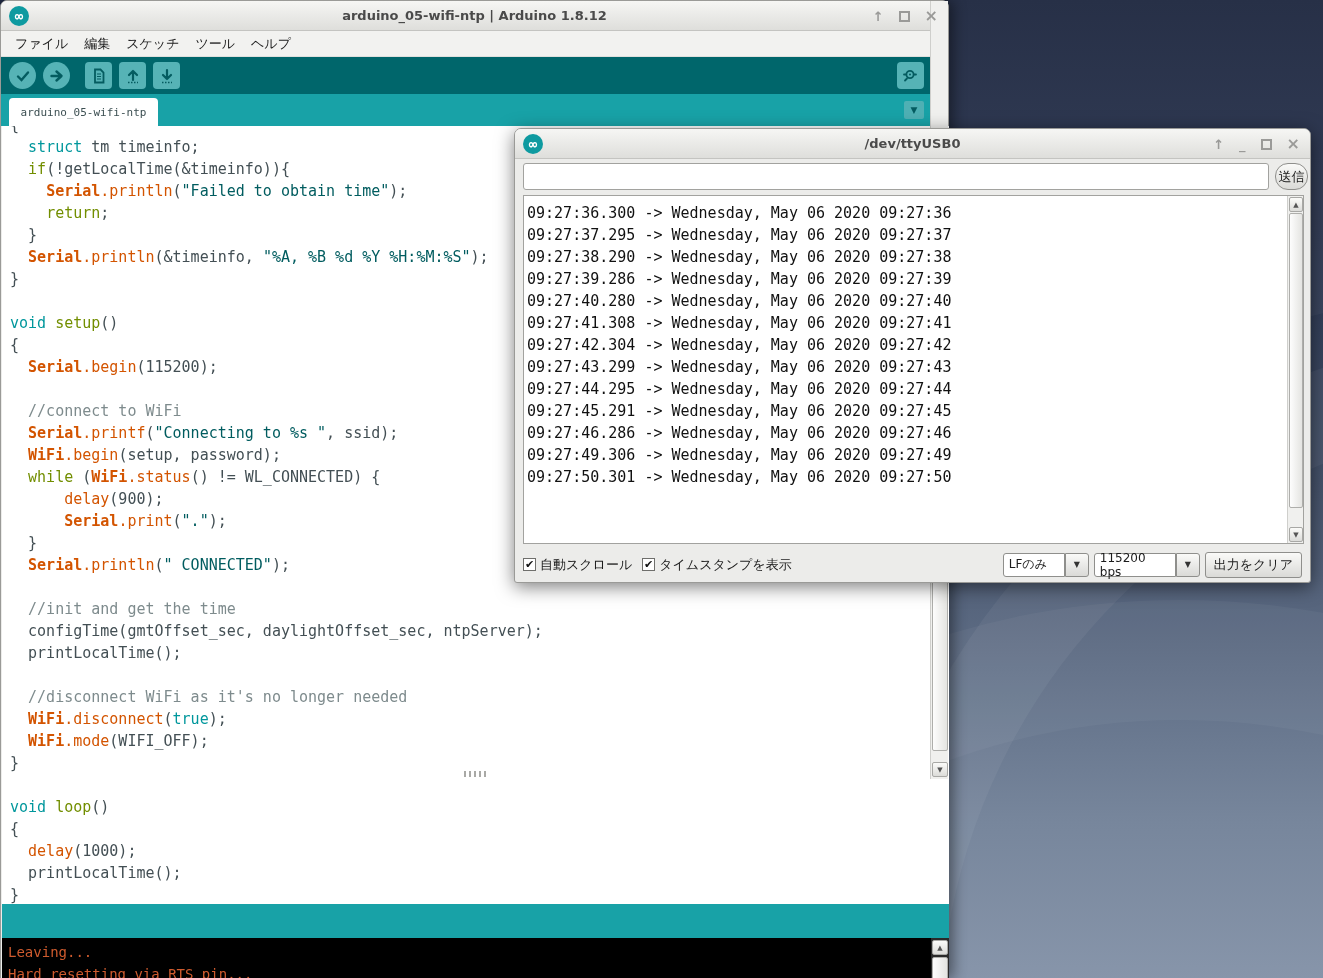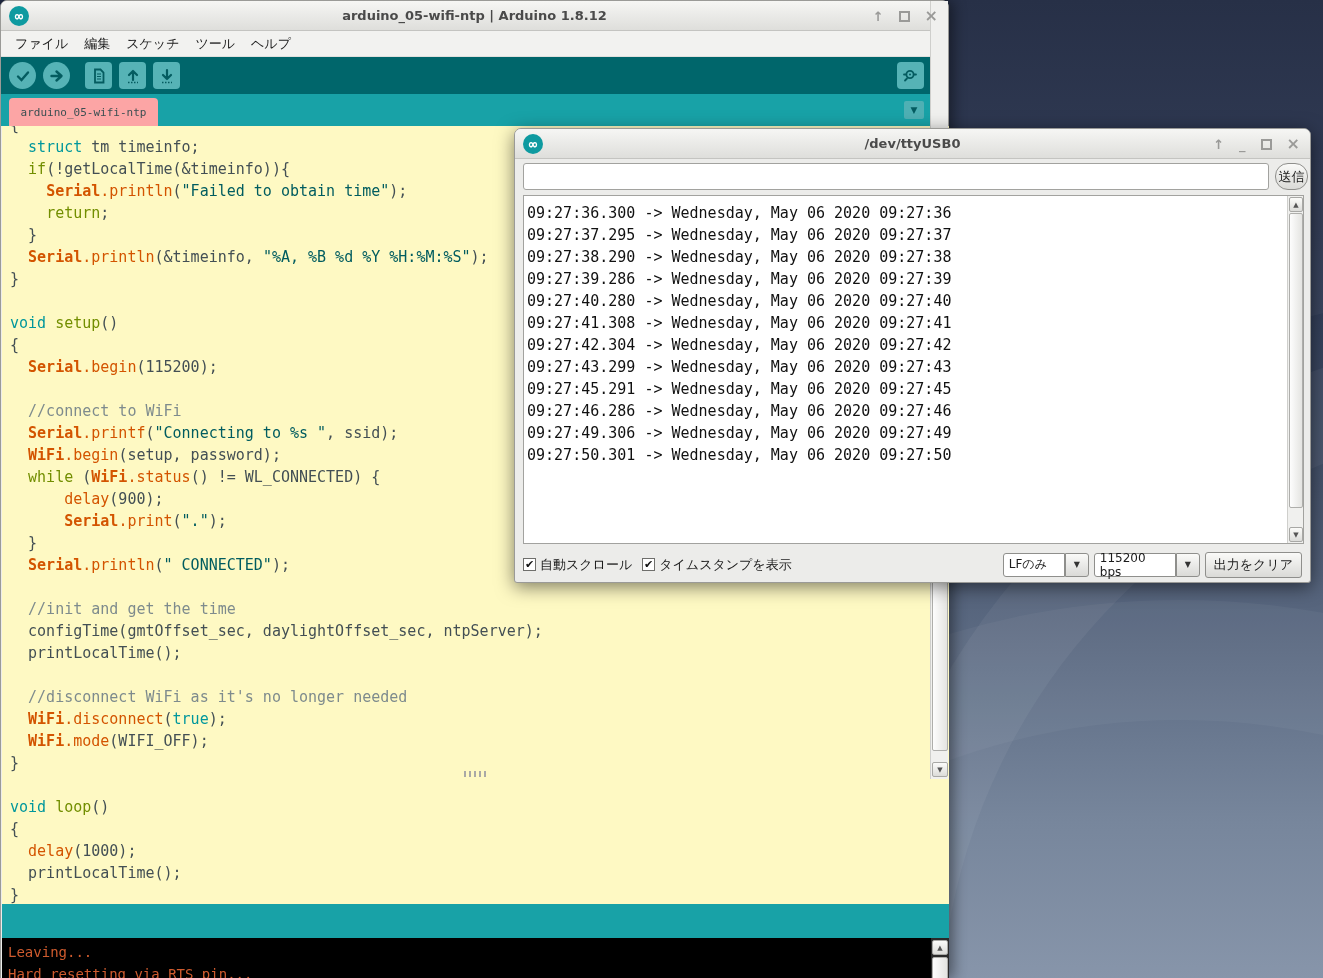--- a/index.html
+++ b/index.html
@@ -29,26 +29,26 @@
   #ide { left:0; top:0; width:949px; height:979px; box-shadow:4px 0 14px rgba(0,0,0,0.45); border-radius:7px 7px 0 0; }
   #menubar { height:26px; background:#f2f2f0; display:flex; align-items:center; padding-left:6px; border-bottom:1px solid #e0e0dd; }
   .menu-item { font-size:13px; color:#1b1b1b; padding:3px 8px; }
   #toolbar { height:37px; background:#00666b; display:flex; align-items:center; padding-left:8px; gap:7px; position:relative; }
   .tbtn { width:27px; height:27px; background:#56b3b6; display:flex; align-items:center; justify-content:center; }
   .tbtn.round { border-radius:50%; }
   .tbtn.square { border-radius:4px; }
   .tbtn.gap { margin-left:8px; }
   #serial-monitor-btn { position:absolute; right:24px; top:5px; }
   #tabbar { height:32px; background:#18a2a7; position:relative; }
-  #active-tab { position:absolute; left:8px; top:4px; width:149px; height:28px; background:#fca5a5; border-radius:4px 4px 0 0;
+  #active-tab { position:absolute; left:8px; top:4px; width:149px; height:28px; background:#ffffff; border-radius:4px 4px 0 0;
     display:flex; align-items:center; justify-content:center; font-size:11px; color:#3c4f52; }
   #tab-dropdown { position:absolute; right:24px; top:7px; width:20px; height:18px; background:#4fb0b4; border-radius:2px;
     color:#045c60; font-size:9px; display:flex; align-items:center; justify-content:center; }
 
-  #editor { position:absolute; left:1px; top:125px; width:947px; height:778px; background:#fef9c3; overflow:hidden;padding-left:27px; }
+  #editor { position:absolute; left:1px; top:125px; width:947px; height:778px; background:#ffffff; overflow:hidden;padding-left:27px; }
   #code-area { position:absolute; left:0; top:-12px; width:929px; padding-left:8px; font-size:15px; line-height:22px; }
   .code-line { white-space:pre; min-height:22px; }
   .c-F { font-weight:bold; }
 
   
   #ed-vscroll { position:absolute; right:0; top:0; width:18px; height:778px; background:#f0f0ee; border-left:1px solid #cfcfcc; }
   .sb-btn { position:absolute; left:1px; width:16px; height:15px; background:linear-gradient(180deg,#fbfbf9,#dcdcd9);
     border:1px solid #a8a8a5; border-radius:2px; color:#555; font-size:7px; display:flex; align-items:center; justify-content:center; }
   .sb-thumb { position:absolute; left:1px; width:16px; background:linear-gradient(90deg,#fdfdfd,#e4e4e1);
     border:1px solid #aeaeab; border-radius:2px; }
@@ -236,20 +236,21 @@
   <div id="serial-output-wrap">
     <div id="serial-output" class="mono">
         <div class="serial-line">09:27:36.300 -&gt; Wednesday, May 06 2020 09:27:36</div>
         <div class="serial-line">09:27:37.295 -&gt; Wednesday, May 06 2020 09:27:37</div>
         <div class="serial-line">09:27:38.290 -&gt; Wednesday, May 06 2020 09:27:38</div>
         <div class="serial-line">09:27:39.286 -&gt; Wednesday, May 06 2020 09:27:39</div>
         <div class="serial-line">09:27:40.280 -&gt; Wednesday, May 06 2020 09:27:40</div>
         <div class="serial-line">09:27:41.308 -&gt; Wednesday, May 06 2020 09:27:41</div>
         <div class="serial-line">09:27:42.304 -&gt; Wednesday, May 06 2020 09:27:42</div>
         <div class="serial-line">09:27:43.299 -&gt; Wednesday, May 06 2020 09:27:43</div>
+        <div class="serial-line">09:27:44.295 -&gt; Wednesday, May 06 2020 09:27:44</div>
         <div class="serial-line">09:27:45.291 -&gt; Wednesday, May 06 2020 09:27:45</div>
         <div class="serial-line">09:27:46.286 -&gt; Wednesday, May 06 2020 09:27:46</div>
         <div class="serial-line">09:27:49.306 -&gt; Wednesday, May 06 2020 09:27:49</div>
         <div class="serial-line">09:27:50.301 -&gt; Wednesday, May 06 2020 09:27:50</div>
       </div>
     <div id="so-vscroll">
       <div class="sb-btn" style="width:14px; top:1px;">▲</div>
       <div class="sb-thumb" style="width:14px; top:17px; height:295px;"></div>
       <div class="sb-btn" style="width:14px; bottom:1px;">▼</div>
     </div>

